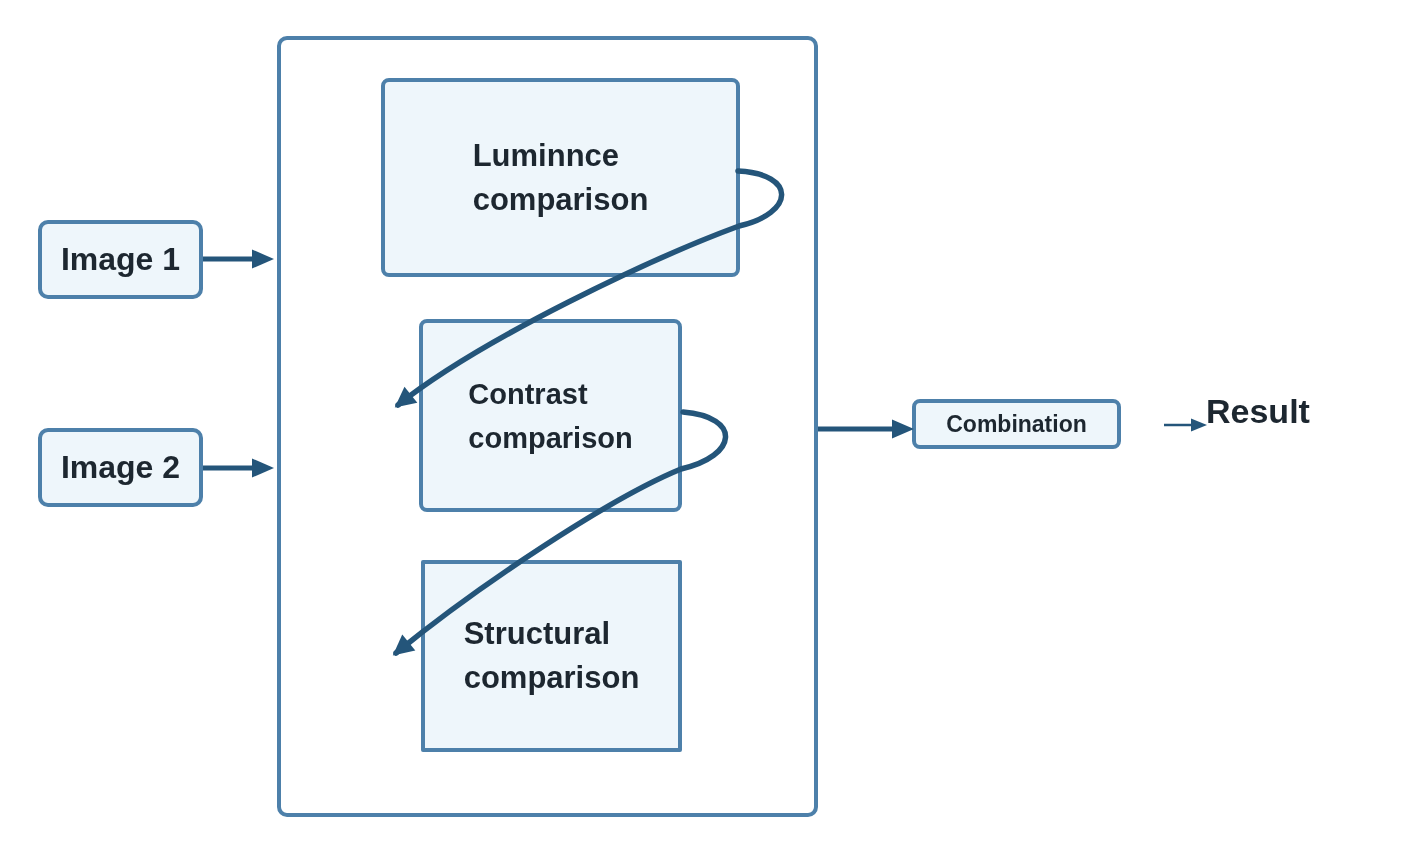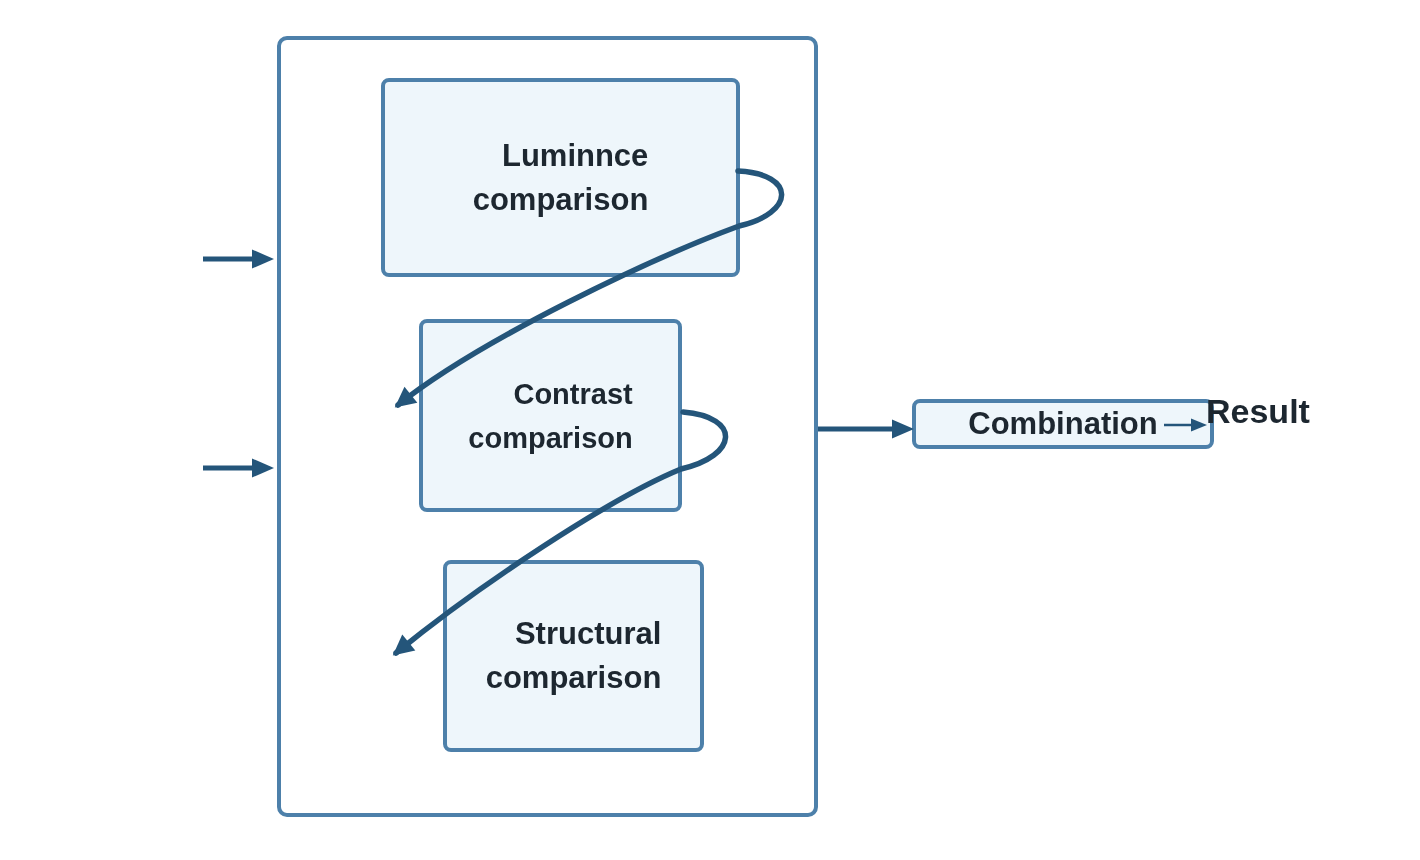--- a/index.html
+++ b/index.html
@@ -14,60 +14,62 @@
   #canvas{position:relative;width:1420px;height:860px;background:#ffffff;}
 
   .node{
     position:absolute;
     border:4px solid var(--node-border);
     background:var(--node-fill);
     border-radius:10px;
     display:flex;
     align-items:center;
     justify-content:center;
-    text-align:right;
+    text-align:left;
     font-weight:bold;
     color:var(--text);
     white-space:pre-line;
     z-index:1;
   }
   #pipeline-container{
     position:absolute;
     border:4px solid var(--node-border);
     background:#ffffff;
     border-radius:10px;
     z-index:0;
   }
   #node-image1{left:38px;top:220px;width:165px;height:79px;font-size:32px;}
   #node-image2{left:38px;top:428px;width:165px;height:79px;font-size:32px;}
   #pipeline-container{left:277px;top:36px;width:541px;height:781px;}
   #node-luminance{left:381px;top:78px;width:359px;height:199px;font-size:31px;line-height:44px;border-radius:8px;}
   #node-contrast{left:419px;top:319px;width:263px;height:193px;font-size:29px;line-height:44px;border-radius:8px;}
-  #node-structural{left:421px;top:560px;width:261px;height:192px;font-size:31px;line-height:44px;border-radius:8px;margin-left:22px;}
-  #node-combination{left:912px;top:399px;width:302px;height:50px;font-size:31px;border-radius:8px;}
+  #node-structural{left:421px;top:560px;width:261px;height:192px;font-size:31px;line-height:44px;border-radius:2px;}
+  #node-combination{left:912px;top:399px;width:209px;height:50px;font-size:23px;border-radius:8px;}
   #label-result{
     position:absolute;left:1206px;top:390px;
     font-size:34px;font-weight:bold;color:var(--text);
     z-index:1;line-height:42px;
   }
   #connector-layer{
     position:absolute;left:0;top:0;width:1420px;height:860px;
     z-index:2;pointer-events:none;
   }
   .connector{stroke:var(--arrow);fill:none;}
   .arrowhead{fill:var(--arrow);stroke:none;}
 </style>
 </head>
 <body>
 
 <div id="canvas">
 
   <div id="pipeline-container"></div>
 
+  <div class="node" id="node-image1">Image 1</div>
 
+  <div class="node" id="node-image2">Image 2</div>
 
   <div class="node" id="node-luminance">Luminnce
 comparison</div>
 
   <div class="node" id="node-contrast">Contrast
 comparison</div>
 
   <div class="node" id="node-structural">Structural
 comparison</div>
 

